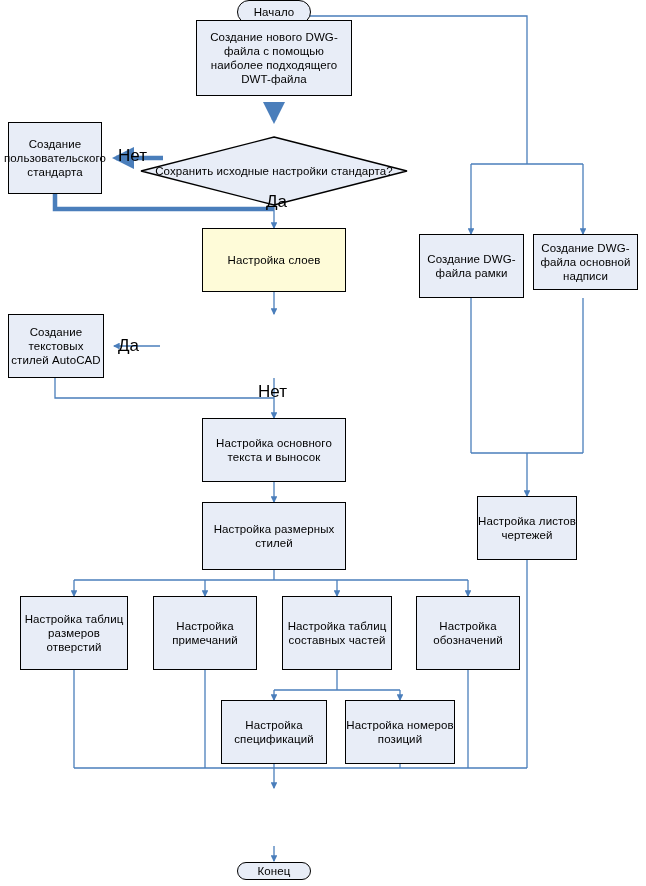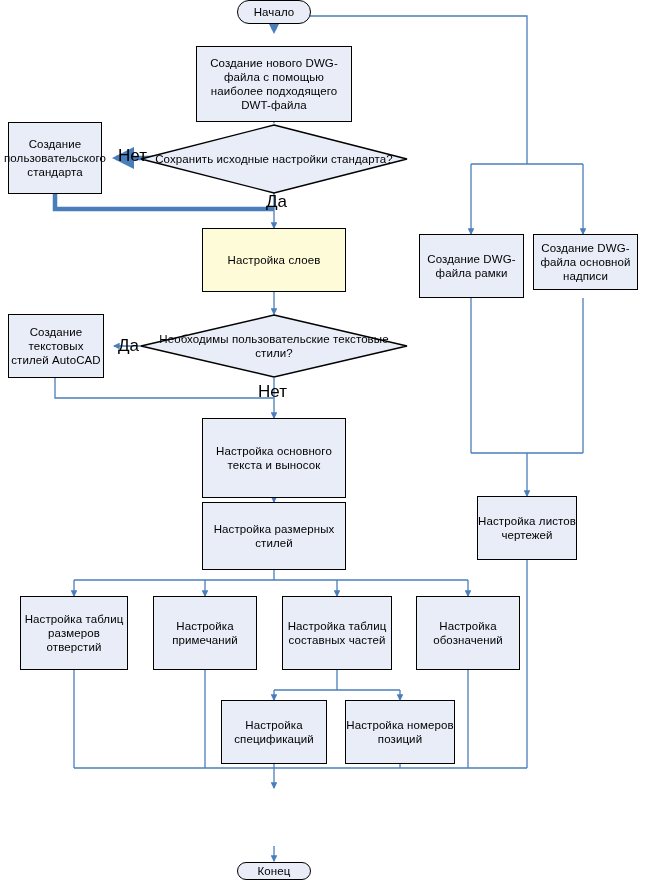--- a/index.html
+++ b/index.html
@@ -151,51 +151,45 @@
   </svg>
 
   <div class="node terminal" style="left:237px; top:0px; width:74px; height:24px;">
     <span class="nodetext">Начало</span>
   </div>
 
   <div class="node terminal" style="left:237px; top:862px; width:74px; height:18px;">
     <span class="nodetext">Конец</span>
   </div>
 
-  <div class="node proc" style="left:196px; top:46px; width:156px; height:76px;">
+  <div class="node proc" style="left:196px; top:20px; width:156px; height:76px;">
     <span class="nodetext">Создание нового DWG-файла с помощью наиболее подходящего DWT-файла</span>
   </div>
 
-  <div class="node decision" style="left:140px; top:124px; width:268px; height:70px;">
+  <div class="node decision" style="left:140px; top:136px; width:268px; height:70px;">
     <svg width="268" height="70" viewBox="0 0 268 70" xmlns="http://www.w3.org/2000/svg">
       <polygon points="134,1 267,35 134,69 1,35" fill="#E8EDF7" stroke="#000000" stroke-width="1.4"></polygon>
     </svg>
     <span class="dlabel nodetext">Сохранить исходные настройки стандарта?</span>
   </div>
 
   <div class="node proc" style="left:8px; top:122px; width:94px; height:72px;">
     <span class="nodetext">Создание пользовательского стандарта</span>
   </div>
 
   <div class="node proc accent" style="left:202px; top:228px; width:144px; height:64px;">
     <span class="nodetext">Настройка слоев</span>
   </div>
 
-  <div class="node decision" style="left:140px; top:314px; width:268px; height:64px;">
-    <svg width="268" height="64" viewBox="0 0 268 64" xmlns="http://www.w3.org/2000/svg">
-      <polygon points="134,1 267,32 134,63 1,32" fill="#E8EDF7" stroke="#000000" stroke-width="1.4"></polygon>
-    </svg>
-    <span class="dlabel nodetext">Необходимы пользовательские текстовые стили?</span>
-  </div>
 
   <div class="node proc" style="left:8px; top:314px; width:96px; height:64px;justify-content:flex-end;">
     <span class="nodetext">Создание текстовых стилей AutoCAD</span>
   </div>
 
-  <div class="node proc" style="left:202px; top:418px; width:144px; height:80px;">
+  <div class="node proc" style="left:202px; top:418px; width:144px; height:64px;">
     <span class="nodetext">Настройка основного текста и выносок</span>
   </div>
 
   <div class="node proc" style="left:20px; top:596px; width:108px; height:74px;">
     <span class="nodetext">Настройка таблиц размеров отверстий</span>
   </div>
 
   <div class="node proc" style="left:202px; top:502px; width:144px; height:68px;">
     <span class="nodetext">Настройка размерных стилей</span>
   </div>

